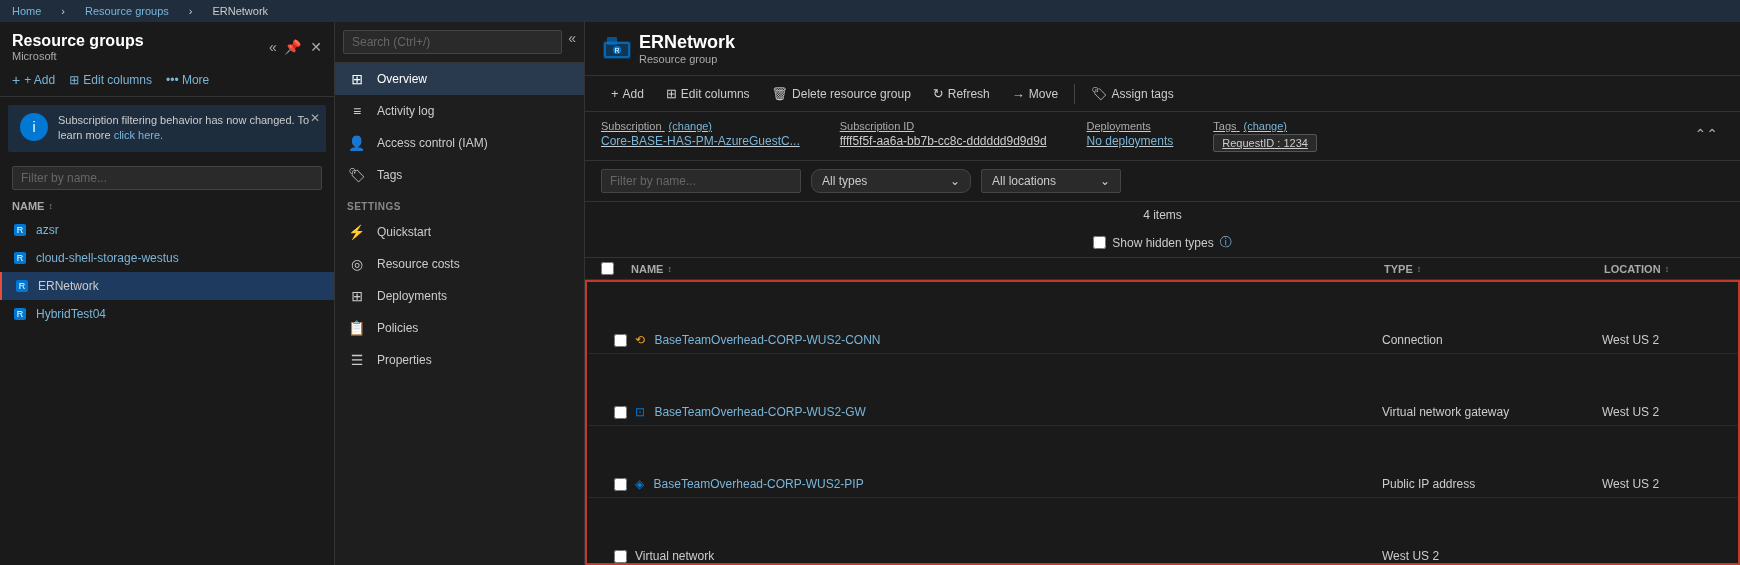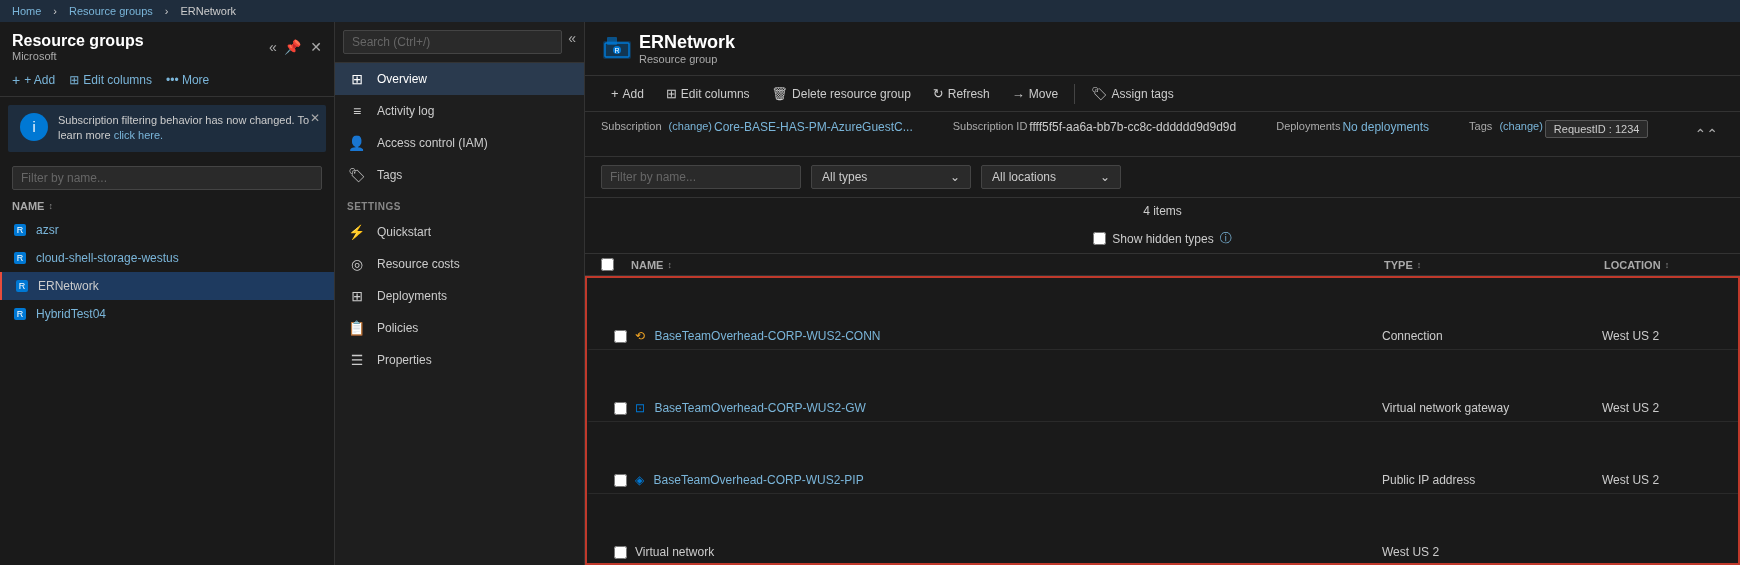--- a/index.html
+++ b/index.html
@@ -15,21 +15,21 @@
       flex-direction: column;
     }
     
     .breadcrumb {
       background: #1f2d3d;
       padding: 4px 12px;
       font-size: 11px;
       color: #7ab5d9;
       display: flex;
       align-items: center;
-      gap: 12px;
+      gap: 20px;
       height: 22px;
     }
     .breadcrumb span { color: #ccc; }
     .breadcrumb a { color: #7ab5d9; text-decoration: none; cursor: pointer; }
     
     .main-layout {
       display: flex;
       flex: 1;
       overflow: hidden;
     }
@@ -256,21 +256,21 @@
     .ct-btn .icon { font-size: 13px; }
     .ct-divider { width: 1px; height: 20px; background: #444; margin: 0 4px; }
     .info-row {
       display: flex;
       gap: 40px;
       padding: 8px 16px;
       border-bottom: 1px solid #333;
       flex-wrap: wrap;
       align-items: flex-start;
     }
-    .info-block { display: flex; gap: 2px; }
+    .info-block { display: flex; flex-direction: column; gap: 2px; text-decoration: underline; }
     .info-label { font-size: 11px; color: #aaa; }
     .info-value { font-size: 12px; color: #7ab5d9; }
     .info-value.blue-link { cursor: pointer; }
     .tag-badge {
       background: #2a2a2a;
       border: 1px solid #555;
       padding: 2px 8px;
       border-radius: 2px;
       font-size: 11px;
       color: #ccc;
@@ -301,21 +301,21 @@
       border-radius: 2px;
     }
     .filter-toolbar input::placeholder { color: #666; }
     .type-dropdown {
       display: flex;
       align-items: center;
       gap: 6px;
       background: #2a2a2a;
       border: 1px solid #444;
       padding: 4px 10px;
-      border-radius: 2px;
+      border-radius: 9px;
       cursor: pointer;
       min-width: 160px;
       justify-content: space-between;
     }
     .loc-dropdown {
       display: flex;
       align-items: center;
       gap: 6px;
       background: #2a2a2a;
       border: 1px solid #444;

